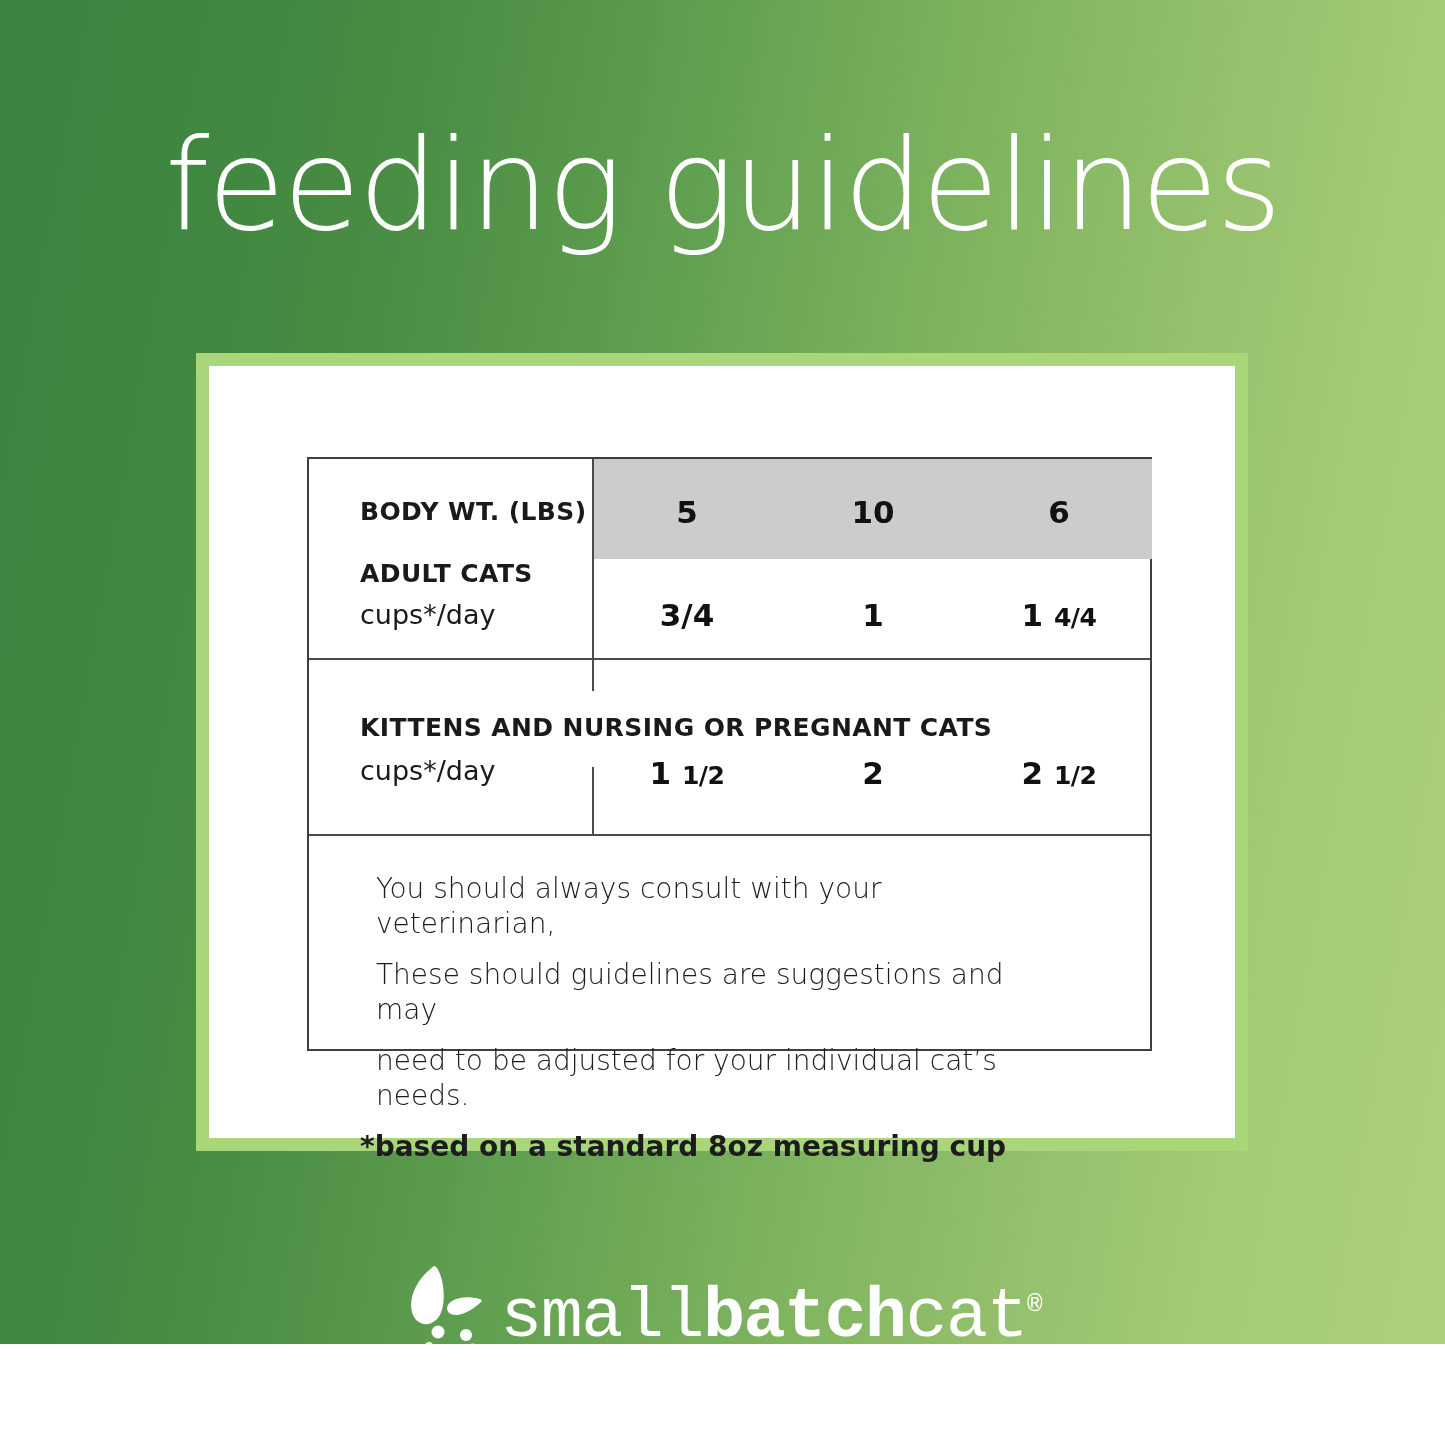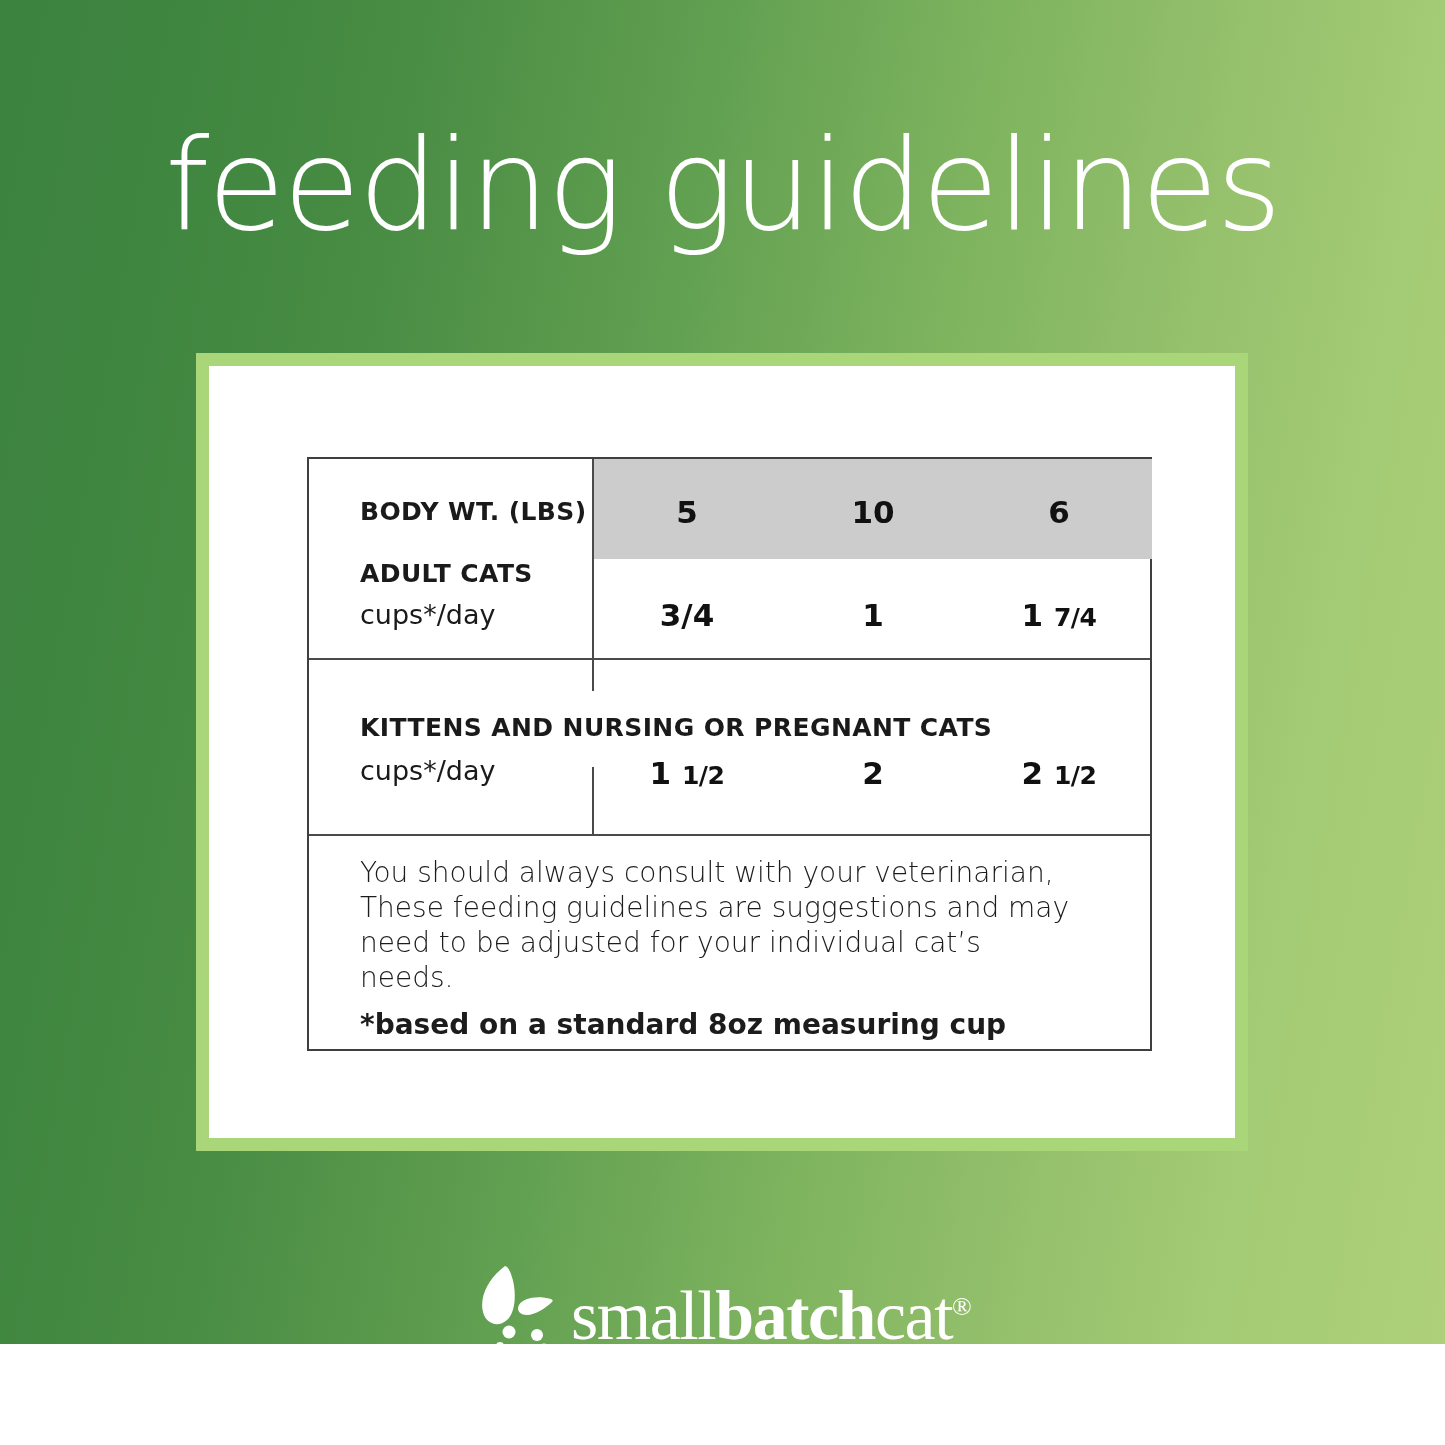--- a/index.html
+++ b/index.html
@@ -159,21 +159,21 @@
     position: absolute;
     left: 51px;
     top: 396px;
     width: 720px;
     font-family: "DejaVu Sans", sans-serif;
     font-weight: 300;
     font-size: 28px;
     line-height: 35px;
     color: #1c1c1c;
   }
-  #note .para { margin: 0; }
+  #note .para { margin: 16px; }
   #note .star { margin: 12px 0 0 0; font-weight: bold; }
 
   
   #logo {
     position: absolute;
     left: 0;
     top: 1262px;
     width: 1445px;
     text-align: center;
     white-space: nowrap;
@@ -182,21 +182,21 @@
     display: inline-block;
     vertical-align: middle;
     width: 86px;
     height: 100px;
     margin-right: 6px;
   }
   #logo .wordwrap {
     display: inline-block;
     vertical-align: middle;
     color: #ffffff;
-    font-family: Liberation Serif, serif;
+    font-family: Liberation Mono, monospace;
     font-size: 70px;
     line-height: 82px;
     letter-spacing: -1.5px;
   }
   #logo .w-small { font-weight: 300; }
   #logo .w-batch { font-weight: bold; }
   #logo .w-cat   { font-weight: 300; }
   #logo .reg {
     font-size: 26px;
     vertical-align: super;
@@ -231,34 +231,34 @@
         <div class="cell">5</div>
         <div class="cell">10</div>
         <div class="cell">6</div>
       </div>
 
       <div class="lbl strong adult">ADULT CATS</div>
       <div class="lbl light cupsA">cups*/day</div>
       <div class="numrow adult">
         <div class="cell"><span>3/4</span> <span class="frac"></span></div>
         <div class="cell"><span>1</span> <span class="frac"></span></div>
-        <div class="cell"><span>1</span> <span class="frac">7/4</span></div>
+        <div class="cell"><span>1</span> <span class="frac">4/4</span></div>
       </div>
 
       <div class="lbl strong kittens">KITTENS AND NURSING OR PREGNANT CATS</div>
       <div class="lbl light cupsK">cups*/day</div>
       <div class="numrow kit">
         <div class="cell"><span>1</span> <span class="frac">1/2</span></div>
         <div class="cell"><span>2</span> <span class="frac"></span></div>
         <div class="cell"><span>2</span> <span class="frac">1/2</span></div>
       </div>
 
       <div id="note">
         <p class="para">You should always consult with your veterinarian,</p>
-        <p class="para">These feeding guidelines are suggestions and may</p>
+        <p class="para">These should guidelines are suggestions and may</p>
         <p class="para">need to be adjusted for your individual cat’s needs.</p>
         <p class="star">*based on a standard 8oz measuring cup</p>
       </div>
 
     </div>
   </div>
 
   <div id="logo">
     <span class="mark">
       <svg viewBox="0 0 86 100" width="86" height="100" aria-hidden="true">

